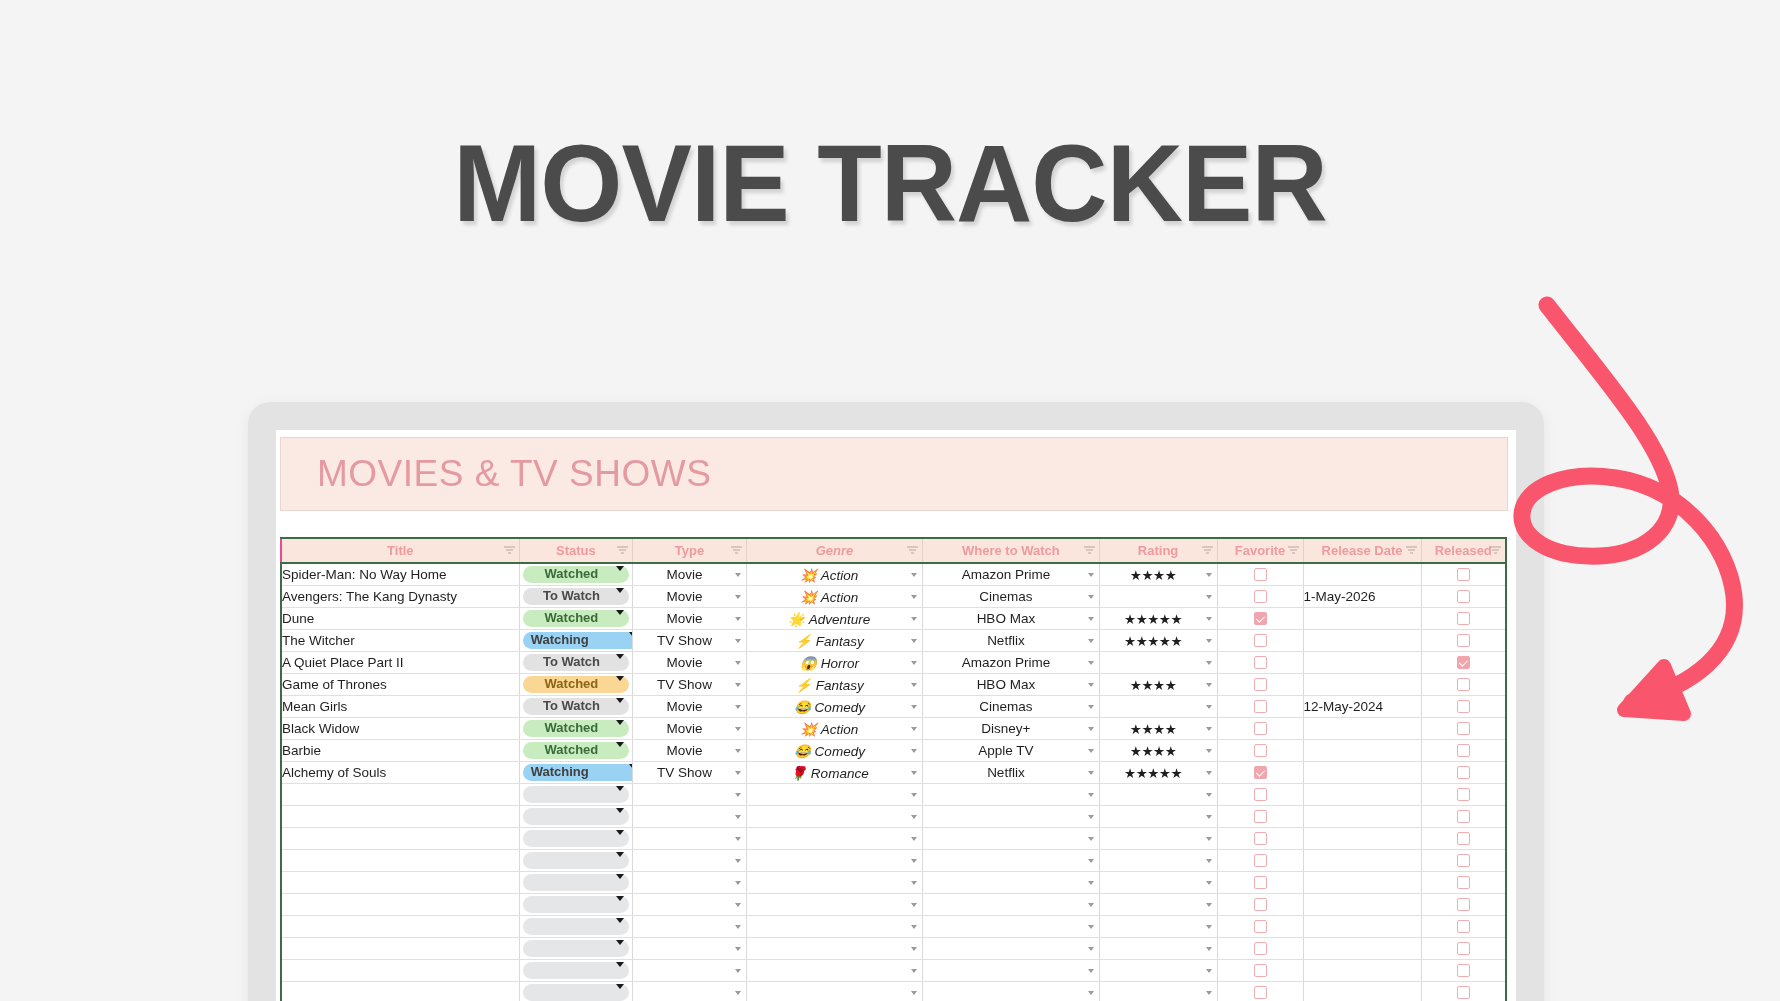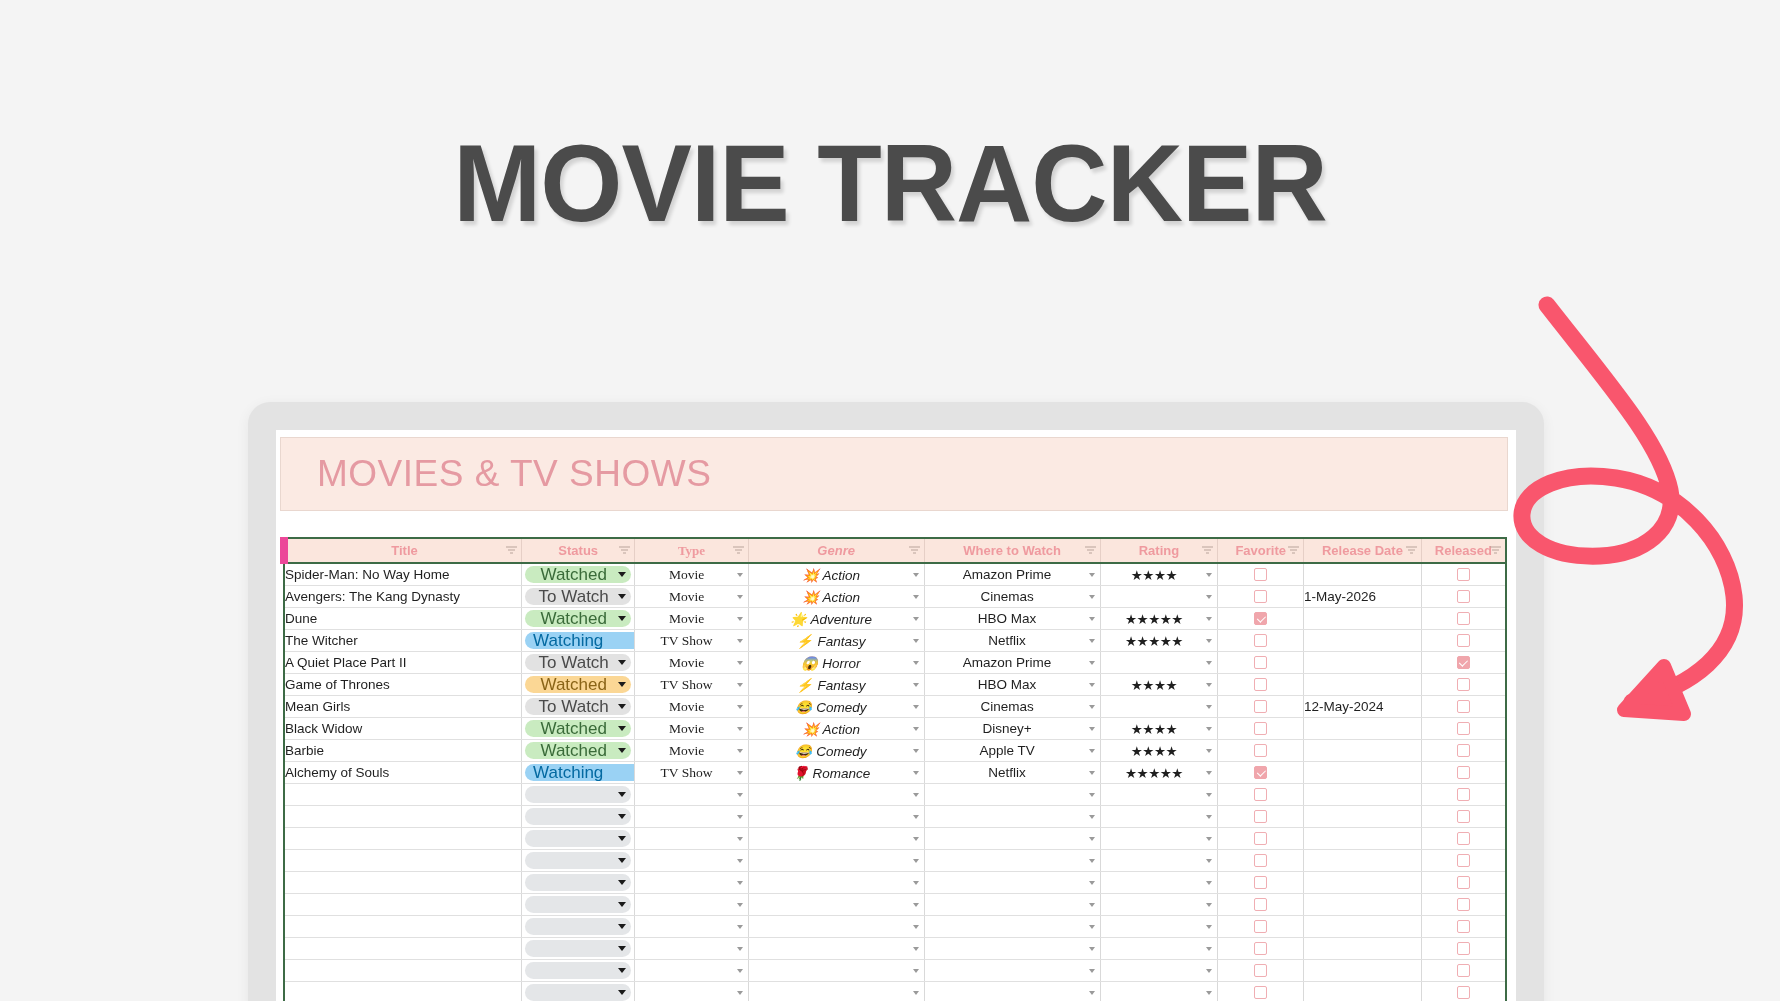--- a/index.html
+++ b/index.html
@@ -137,26 +137,26 @@
     height: 1.6px;
   }
   .filter-icon span:nth-child(1) { width: 11px; }
   .filter-icon span:nth-child(2) { width: 7px; }
   .filter-icon span:nth-child(3) { width: 3px; }
 
   
   #sheet-table { border: 0; }
   #sheet-table tbody td.col-title { border-left: 2px solid #3d6b46; }
   #sheet-table tbody td.col-released { border-right: 2px solid #3d6b46; }
-  #sheet-table thead th.col-title { border-left: 8px solid #ec4899; }
+  #sheet-table thead th.col-title { border-left: 2px solid #ec4899; }
   #sheet-table thead th.col-released { border-right: 2px solid #3d6b46; }
 
   .col-title    { width: 216px; }
   .col-status   { width: 103px; }
-  .col-type     { width: 103px; font-family: Liberation Serif, serif; }
+  .col-type     { width: 103px; }
   .col-genre    { width: 160px; font-style: italic; }
   .col-where    { width: 160px; }
   .col-rating   { width: 107px; }
   .col-favorite { width: 78px;  }
   .col-date     { width: 107px; }
   .col-released { width: 77px;  }
 
   td.col-title {
     text-align: left;
     padding-left: 5px;
@@ -169,33 +169,33 @@
     display: flex;
     align-items: center;
     justify-content: space-between;
     height: 21px;
     padding: 0 3px 0 3px;
     box-sizing: border-box;
   }
   .pill {
     flex: 1 1 auto;
     display: flex;
-    align-items: center;
     justify-content: space-between;
     height: 17px;
     border-radius: 9px;
     padding: 0 5px 0 8px;
     box-sizing: border-box;
-    font-size: 17px;
+    font-size: 13px;
+    font-weight: bold;
   }
   .pill .pill-text { flex: 1 1 auto; text-align: center; }
   .pill .caret { margin-left: 4px; }
   .pill-watched  { background: #c9ebc0; color: #3a6b39; }
   .pill-towatch  { background: #e2e2e2; color: #4a4a4a; }
-  .pill-watching { background: #9ad2f4; color: #0369a1; gap: 36px; }
+  .pill-watching { background: #9ad2f4; color: #404040; gap: 36px; }
   .pill-dropped  { background: #fbd795; color: #8a6417; }
   .pill-empty    { background: #e4e6e8; color: transparent; }
 
   .caret {
     width: 0; height: 0;
     border-left: 4px solid transparent;
     border-right: 4px solid transparent;
     border-top: 5px solid #1a1a1a;
     display: inline-block;
   }

